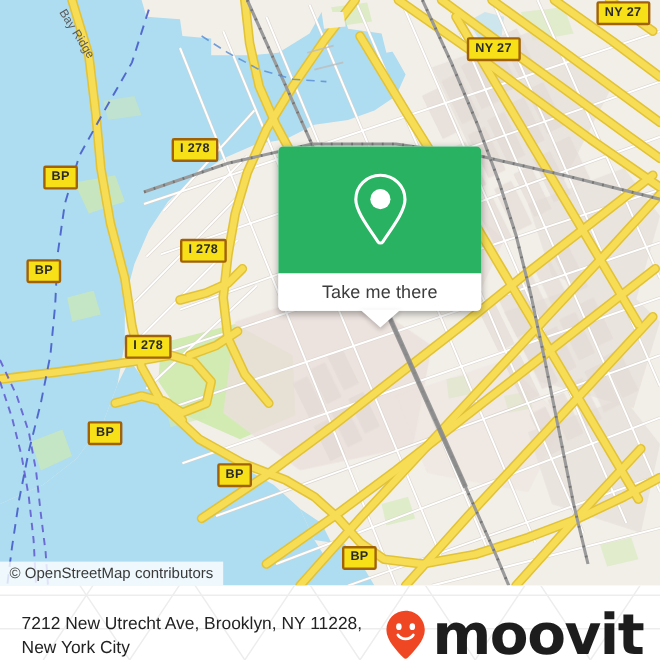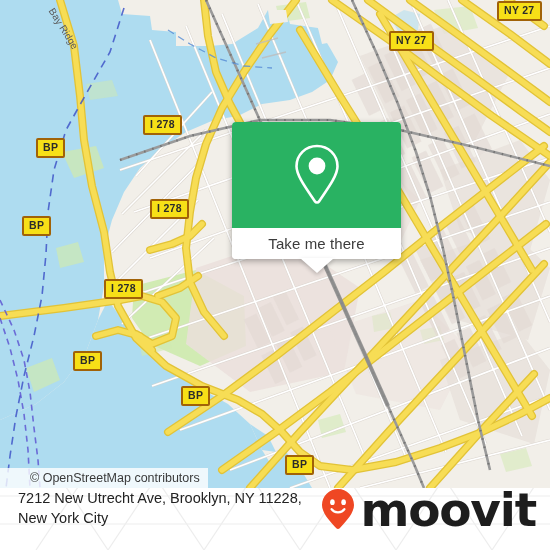--- a/index.html
+++ b/index.html
@@ -63,21 +63,21 @@
     white-space: nowrap;
   }
 
   
   #osm-attrib {
     position: absolute;
     left: 0;
     top: 468px;
     height: 20px;
     line-height: 20px;
-    padding: 0 8px 0 30px;
+    padding: 0 8px 0 8px;
     background: rgba(255,255,255,0.80);
     color: #3a3a3a;
     font-size: 12.5px;
     font-family: "Liberation Sans", sans-serif;
     white-space: nowrap;
     box-sizing: border-box;
   }
 
   
   #callout {
@@ -146,21 +146,21 @@
     width: 550px; height: 62px;
     opacity: 1;
     pointer-events: none;
   }
   #footer-inner {
     position: absolute;
     left: 0; top: 0;
     width: 550px;
     height: 62px;
     display: flex;
-    align-items: flex-start;
+    align-items: flex-end;
     justify-content: space-between;
     padding: 0 14px 0 18px;
     box-sizing: border-box;
   }
   #address-text {
     font-size: 14.5px;
     line-height: 20px;
     color: #222222;
     max-width: 355px;
     font-family: "Liberation Sans", sans-serif;

